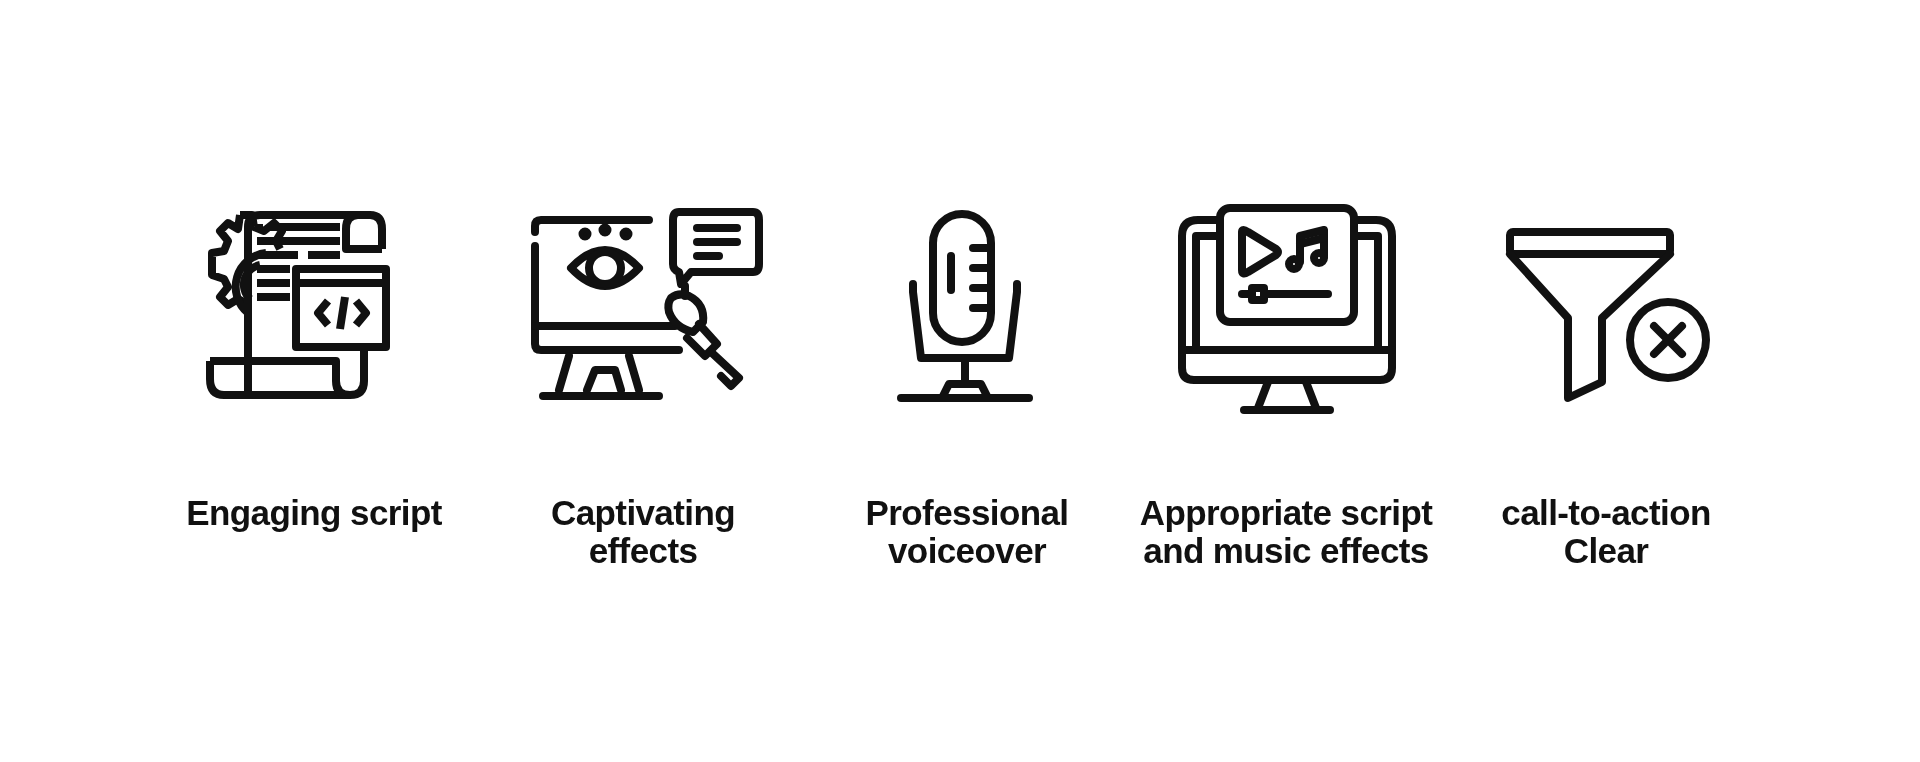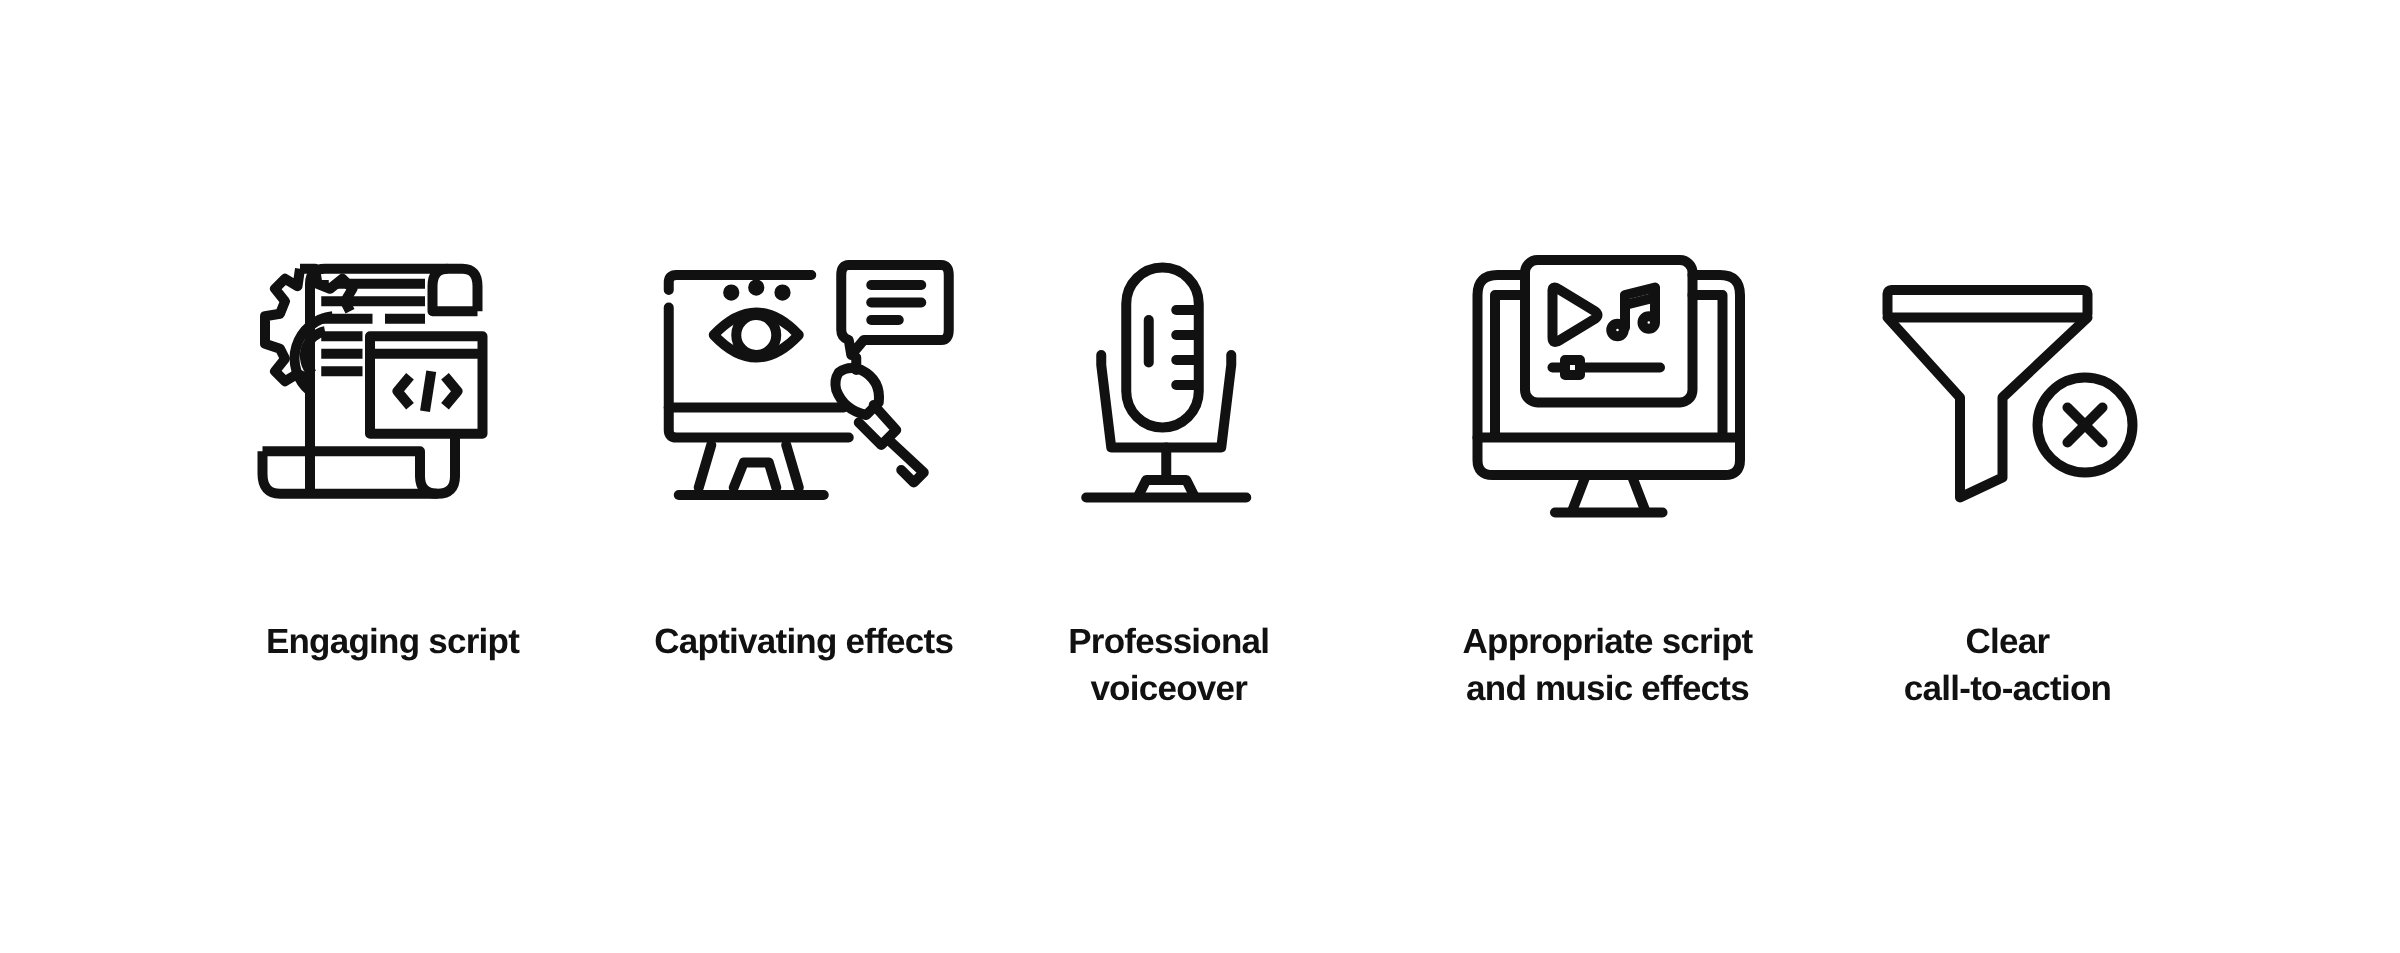--- a/index.html
+++ b/index.html
@@ -3,21 +3,21 @@
 <meta charset="utf-8">
 <style>
   html, body { margin: 0; padding: 0; background: #ffffff; }
   body { width: 1920px; height: 762px; position: relative; overflow: hidden;
          font-family: "Liberation Sans", "DejaVu Sans", sans-serif; color: #111111; }
   .feature { position: absolute; top: 0; width: 300px; height: 762px; }
   .icon { position: absolute; }
   .icon svg { display: block; width: 100%; height: 100%; }
   .icon svg * { vector-effect: none; }
   .label { position: absolute; left: 0; width: 300px; top: 494px; text-align: center;
-           font-size: 28px; font-weight: bold; line-height: 38px; letter-spacing: -0.6px; }
+           font-size: 35px; font-weight: bold; line-height: 38px; letter-spacing: -0.6px; }
   .label span { display: block; }
 </style>
 </head>
 <body>
 
 <div class="feature" style="left:164px;">
   <div class="icon" style="left:36px; top:195px; width:226px; height:226px;">
     <svg viewBox="0 0 226 226" fill="none" stroke="#111" stroke-width="8" stroke-linejoin="round">
 
       <path d="M40 20 L52 20 L54 32 L64 36 L74 28 L82 36 L76 46 L80 54 M12 70 L12 58 L24 56 L28 46 L20 36 L28 28 L38 34 L40 20 M12 70 L12 80 L24 84 L28 92 L20 102 L28 110 L38 104 L46 108 L48 118"></path>
@@ -78,21 +78,21 @@
       <path d="M142 94 Q150 88 160 92 Q176 100 174 118 L164 128 Q146 124 140 108 Q138 100 142 94 Z"></path>
       <path d="M170 120 L188 140 L176 152 L158 134"></path>
       <path d="M182 148 L210 174 L202 182 L192 172"></path>
     </svg>
   </div>
   <div class="label">
     <span>Captivating effects</span>
   </div>
 </div>
 
-<div class="feature" style="left:785px;text-decoration:underline;">
+<div class="feature" style="left:817px;text-decoration:underline;">
   <div class="icon" style="left:76px; top:208px; width:144px; height:200px;">
     <svg viewBox="0 0 144 200" fill="none" stroke="#111" stroke-width="8" stroke-linecap="round" stroke-linejoin="round">
       <rect x="40" y="6" width="58" height="128" rx="29"></rect>
       <line x1="58" y1="48" x2="58" y2="82"></line>
       <line x1="80" y1="40" x2="96" y2="40"></line>
       <line x1="80" y1="60" x2="96" y2="60"></line>
       <line x1="80" y1="80" x2="96" y2="80"></line>
       <line x1="80" y1="100" x2="96" y2="100"></line>
       <path d="M20 76 L20 84 L28 150 L116 150 L124 84 L124 76"></path>
       <line x1="72" y1="150" x2="72" y2="176"></line>
@@ -137,16 +137,16 @@
   <div class="icon" style="left:48px; top:226px; width:208px; height:180px;">
     <svg viewBox="0 0 208 180" fill="none" stroke="#111" stroke-width="8" stroke-linecap="round" stroke-linejoin="round">
       <rect x="6" y="6" width="160" height="22" rx="3"></rect>
       <path d="M6 28 L64 92 L64 172 L98 156 L98 92 L166 28"></path>
       <circle cx="164" cy="114" r="38"></circle>
       <line x1="150" y1="100" x2="178" y2="128"></line>
       <line x1="178" y1="100" x2="150" y2="128"></line>
     </svg>
   </div>
   <div class="label">
+    <span>call-to-action</span>
     <span>Clear</span>
-    <span>call-to-action</span>
   </div>
 </div>
 
 </body></html>

